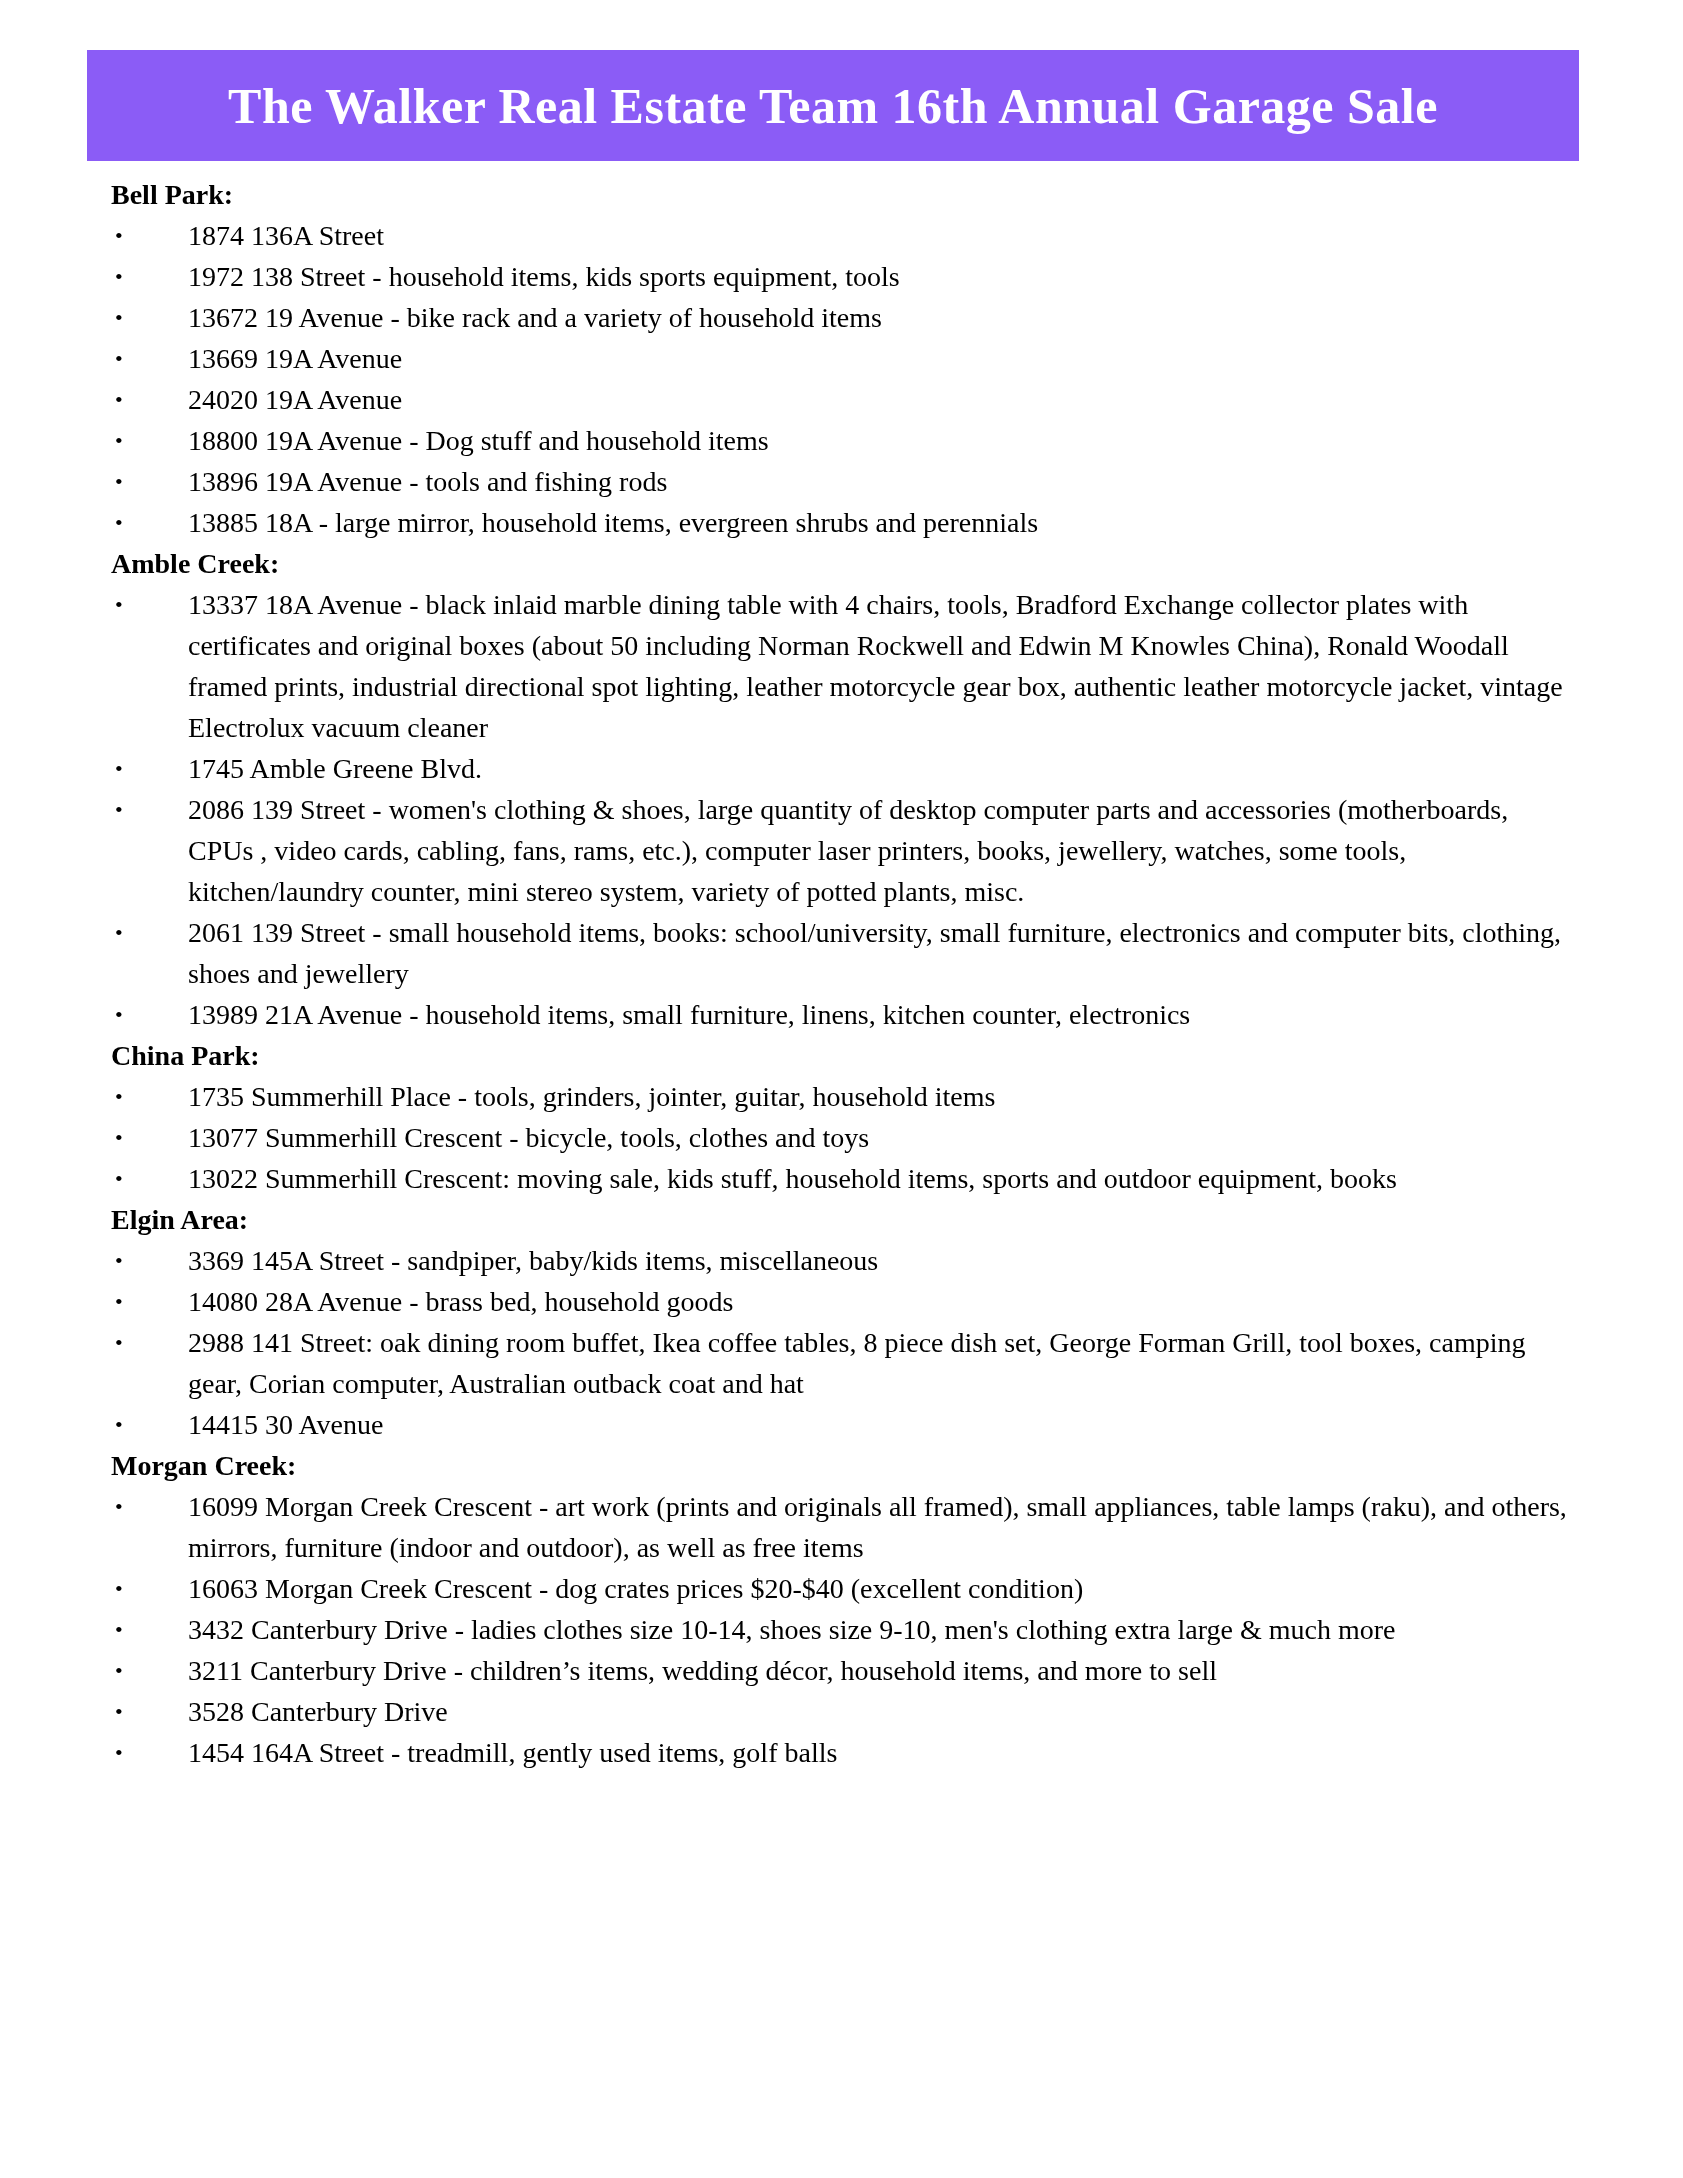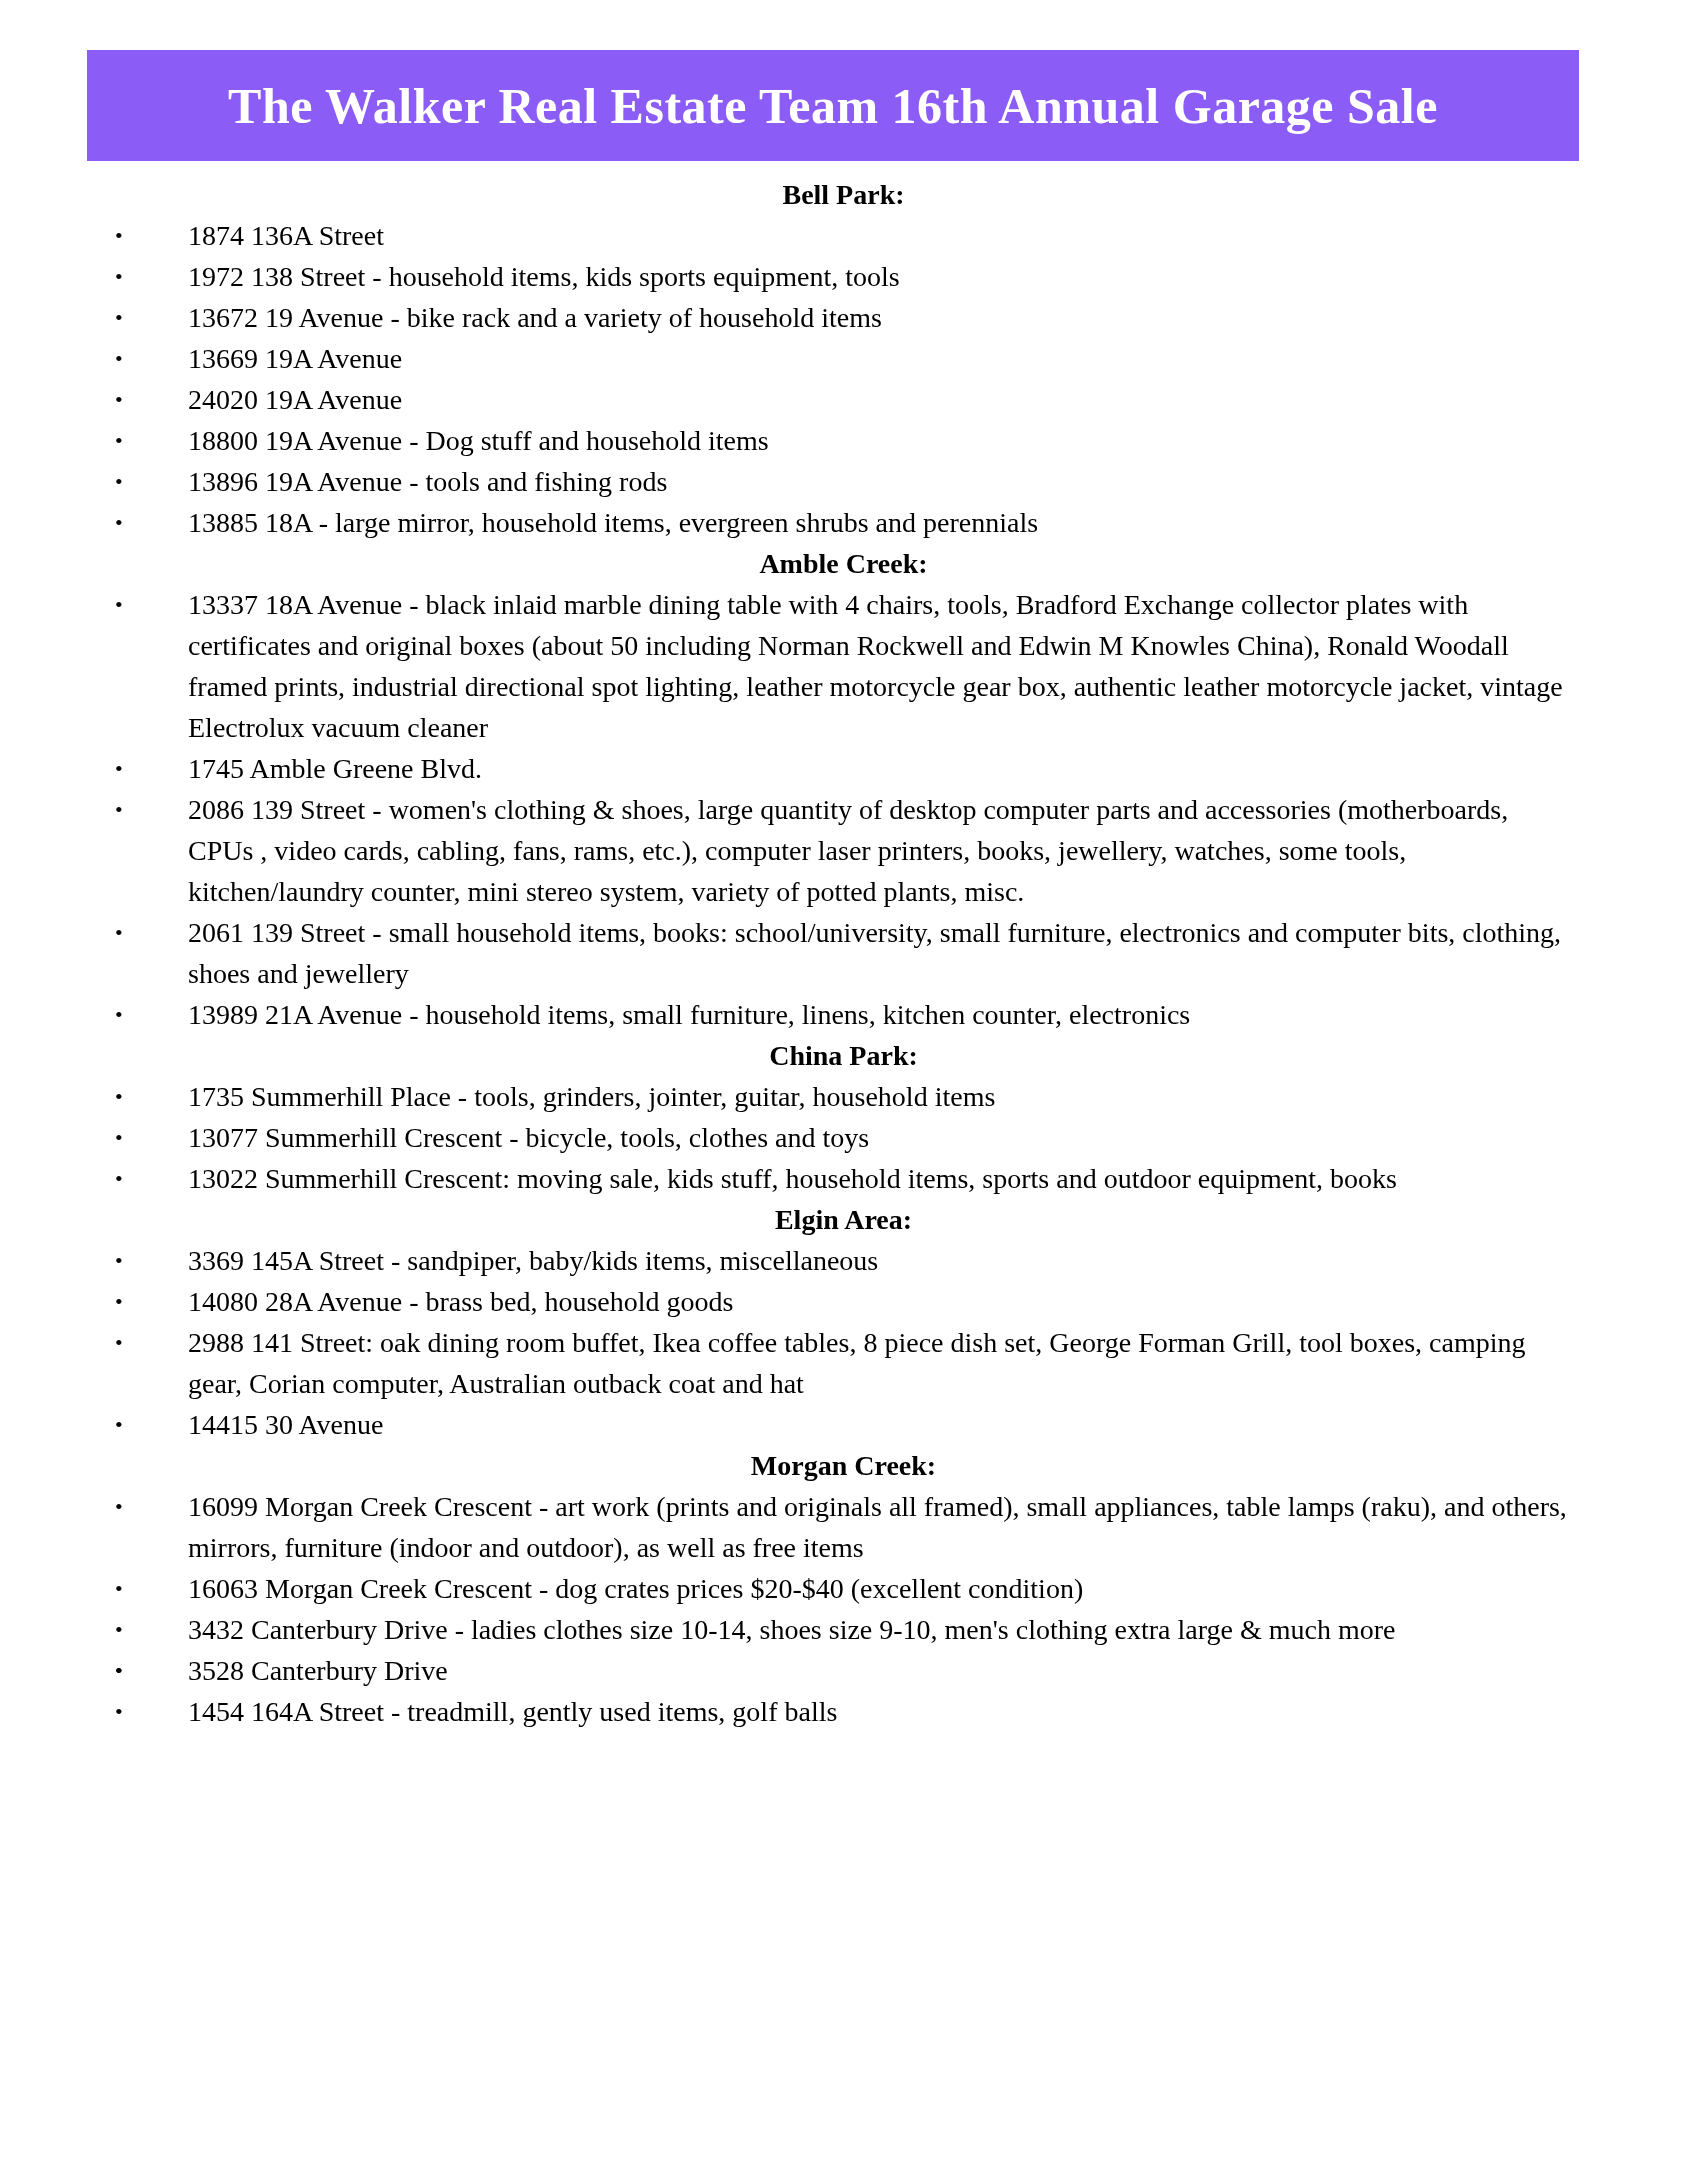--- a/index.html
+++ b/index.html
@@ -3,21 +3,21 @@
 <meta charset="utf-8">
 <style>
   html, body { margin: 0; padding: 0; background: #ffffff; }
   body { width: 1683px; height: 2178px; position: relative; overflow: hidden;
          font-family: "Liberation Serif", "DejaVu Serif", serif; color: #000; }
   .banner { position: absolute; left: 87px; top: 50px; width: 1492px; height: 111px;
             background: #8b5cf6; display: flex; align-items: center; justify-content: center; }
   .banner h1 { margin: 0; color: #ffffff; font-family: "Liberation Serif", "DejaVu Serif", serif;
                font-weight: bold; font-size: 50px; letter-spacing: 0.5px; white-space: nowrap; }
   .content { position: absolute; left: 111px; top: 174px; width: 1465px; }
-  .section-title { font-weight: bold; font-size: 28px; line-height: 41px; margin: 0; text-align: center; }
+  .section-title { font-weight: bold; font-size: 28px; line-height: 41px; margin: 0; }
   ul.items { list-style: none; margin: 0; padding: 0; }
   ul.items li { position: relative; padding-left: 77px; font-size: 28px; line-height: 41px; }
   ul.items li .bullet { position: absolute; left: 4px; top: 0; font-size: 22px; }
 </style>
 </head>
 <body>
 
 <div class="banner">
   <h1>The Walker Real Estate Team 16th Annual Garage Sale</h1>
 </div>
@@ -72,19 +72,19 @@
       <li><span class="bullet">•</span><span>14415 30 Avenue</span></li>
     </ul>
   </div>
 
   <div class="section">
     <p class="section-title">Morgan Creek:</p>
     <ul class="items">
       <li><span class="bullet">•</span><span>16099 Morgan Creek Crescent - art work (prints and originals all framed), small appliances, table lamps (raku), and others, mirrors, furniture (indoor and outdoor), as well as free items</span></li>
       <li><span class="bullet">•</span><span>16063 Morgan Creek Crescent - dog crates prices $20-$40 (excellent condition)</span></li>
       <li><span class="bullet">•</span><span>3432 Canterbury Drive - ladies clothes size 10-14, shoes size 9-10, men's clothing extra large &amp; much more</span></li>
-      <li><span class="bullet">•</span></li>
+      <li><span class="bullet">•</span><span>3211 Canterbury Drive - children’s items, wedding décor, household items, and more to sell</span></li>
       <li><span class="bullet">•</span><span>3528 Canterbury Drive</span></li>
       <li><span class="bullet">•</span><span>1454 164A Street - treadmill, gently used items, golf balls</span></li>
     </ul>
   </div>
 </div>
 
 
 </body></html>

